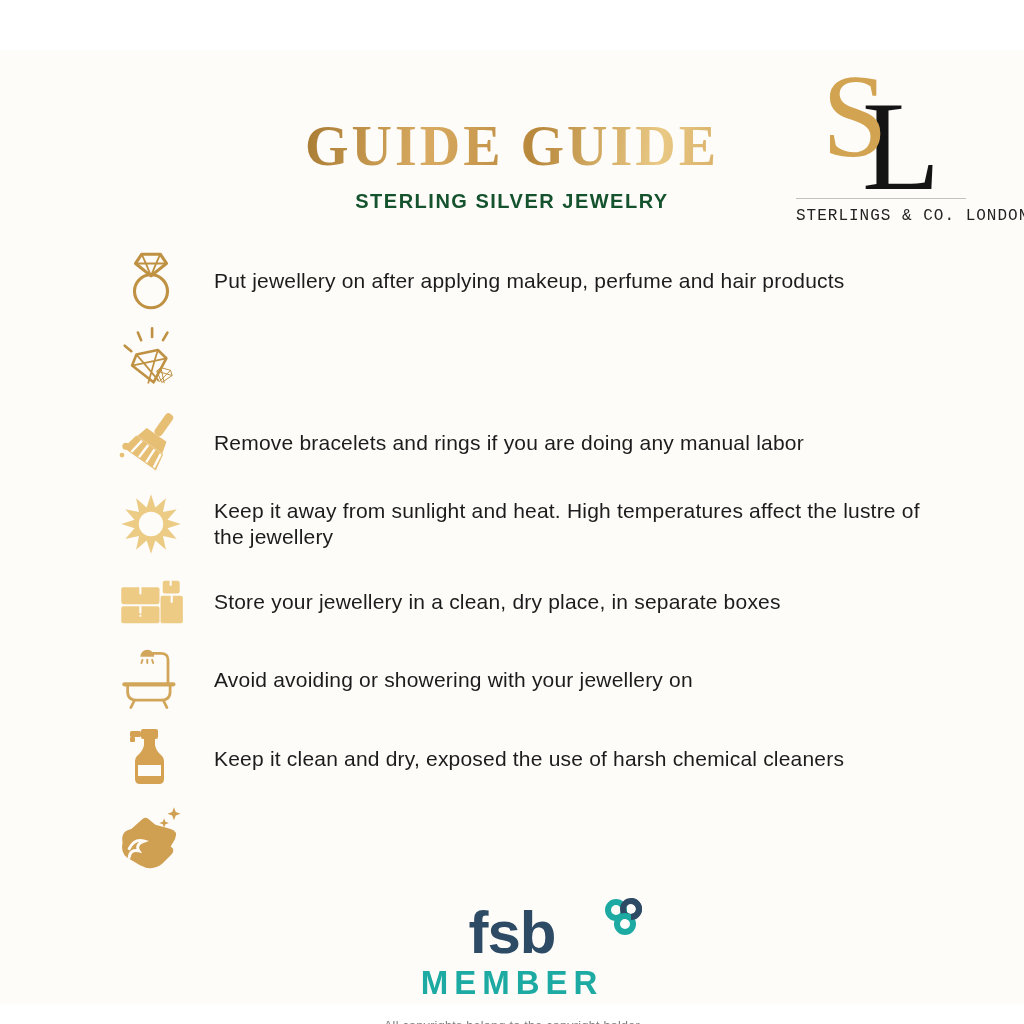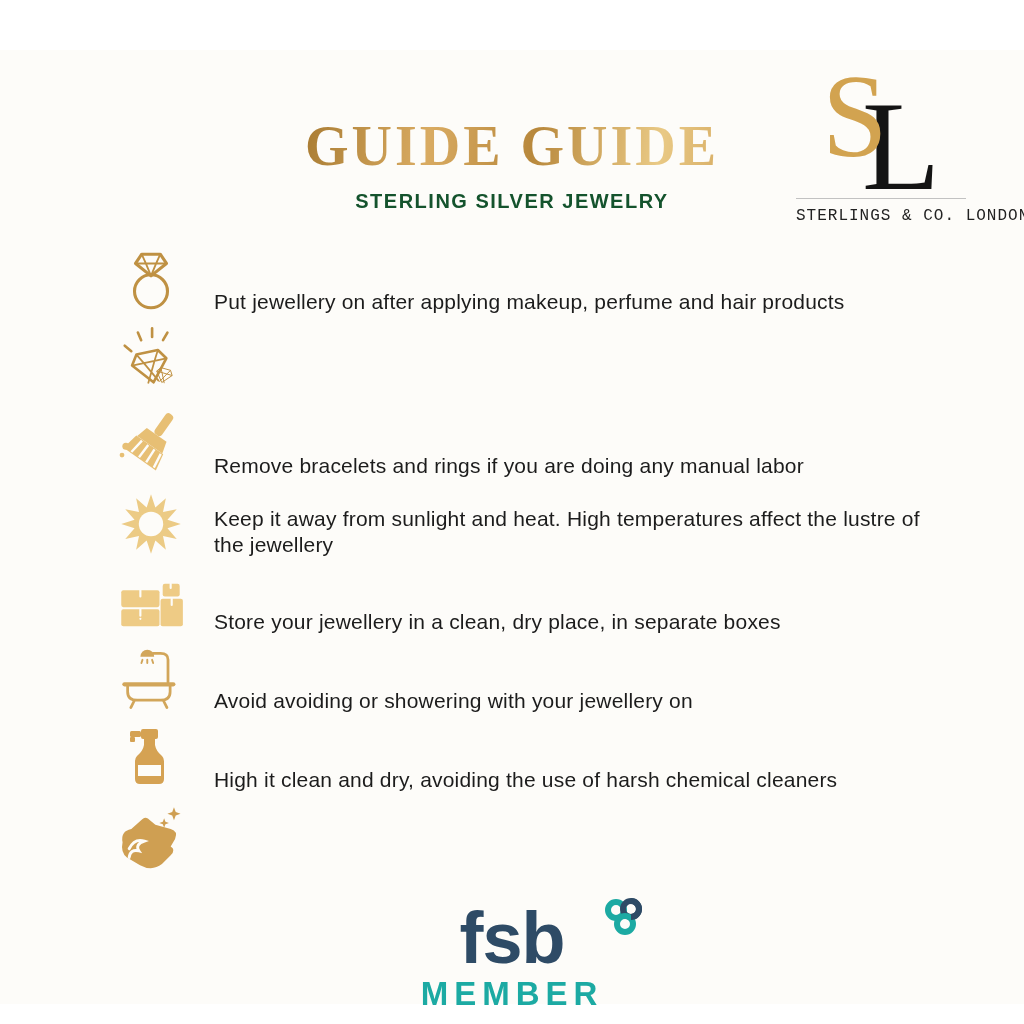--- a/index.html
+++ b/index.html
@@ -77,21 +77,21 @@
   
   .care-list {
     margin: 34px 0 0 112px;
     display: flex;
     flex-direction: column;
     gap: 11px;
     width: 830px;
   }
   .care-row {
     display: flex;
-    align-items: flex-end;
+    align-items: center;
     gap: 24px;
     min-height: 66px;
   }
   .care-icon {
     flex: 0 0 78px;
     display: flex;
     align-items: center;
     justify-content: center;
   }
   .care-text {
@@ -100,21 +100,21 @@
     line-height: 26px;
     letter-spacing: 0.2px;
     color: #1c1c1c;
     max-width: 706px;
   }
 
   
   .footer { margin-top: 30px; text-align: center; }
   .fsb-lockup { display: inline-block; position: relative; }
   .fsb-word {
-    font-size: 72px;
+    font-size: 60px;
     font-weight: bold;
     letter-spacing: -1px;
     color: #2e4b66;
     line-height: 0.9;
   }
   .fsb-symbol { position: absolute; top: -8px; right: -40px; }
   .fsb-member {
     margin-top: 4px;
     font-size: 33px;
     font-weight: bold;
@@ -255,21 +255,21 @@
             <g fill="#d5a253">
               <rect x="22" y="2" width="17" height="10" rx="2"></rect>
               <rect x="11" y="4" width="11" height="6" rx="1.5"></rect>
               <rect x="11" y="10" width="5" height="5" rx="1"></rect>
               <path d="M25,12 h11 v6 h-11 z"></path>
               <path d="M25,18 h11 q1,6 7,11 q2,2 2,5 v18 q0,5 -5,5 h-19 q-5,0 -5,-5 v-18 q0,-3 2,-5 q6,-5 7,-11 z"></path>
             </g>
             <rect x="19" y="38" width="23" height="11" fill="#fdfcf9"></rect>
           </svg>
         </span>
-        <p class="care-text">High it clean and dry, avoiding the use of harsh chemical cleaners</p>
+        <p class="care-text">Keep it clean and dry, exposed the use of harsh chemical cleaners</p>
       </div>
 
       <div class="care-row">
         <span class="care-icon">
           <svg width="70" height="72" viewBox="0 0 64 64">
             <path fill="#cf9f52" d="M6,34 Q4,24 14,22 L24,13 Q28,10 31,14 L36,18 L50,22 Q57,24 54,31 L50,38 Q55,41 50,46 L42,54 Q33,61 22,55 L10,48 Q4,43 6,34 Z"></path>
             <path d="M12,40 q5,-10 14,-7 q-9,3 -5,9 q-8,-2 -9,6" stroke="#fdfcf9" stroke-width="2.6" fill="none" stroke-linecap="round"></path>
             <path fill="#cf9f52" d="M53,2 l1.6,4.4 4.4,1.6 -4.4,1.6 -1.6,4.4 -1.6,-4.4 -4.4,-1.6 4.4,-1.6 z"></path>
             <path fill="#cf9f52" d="M44,12 l1.2,3.2 3.2,1.2 -3.2,1.2 -1.2,3.2 -1.2,-3.2 -3.2,-1.2 3.2,-1.2 z"></path>
           </svg>

